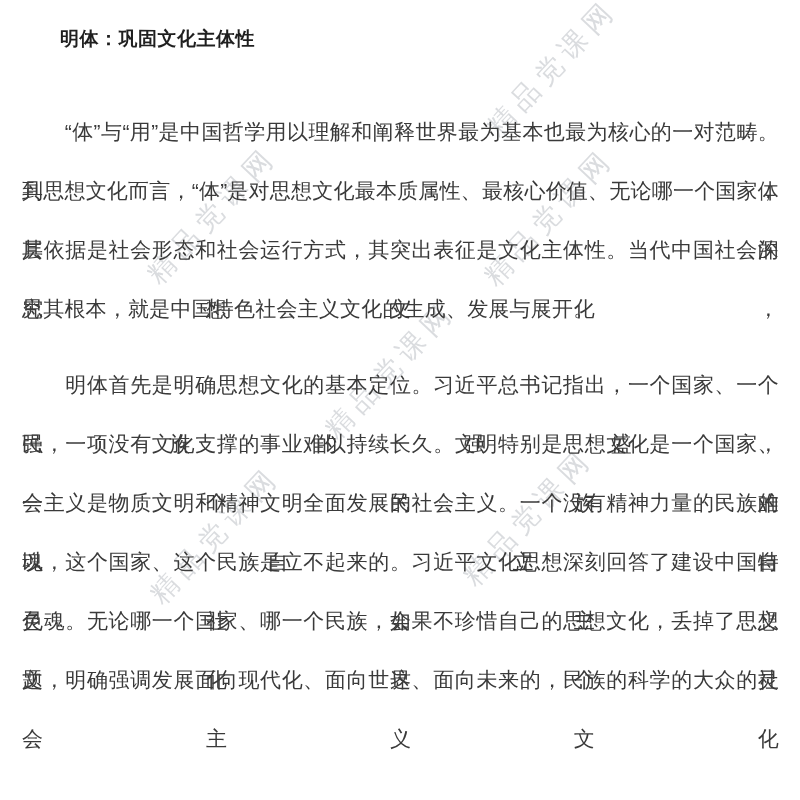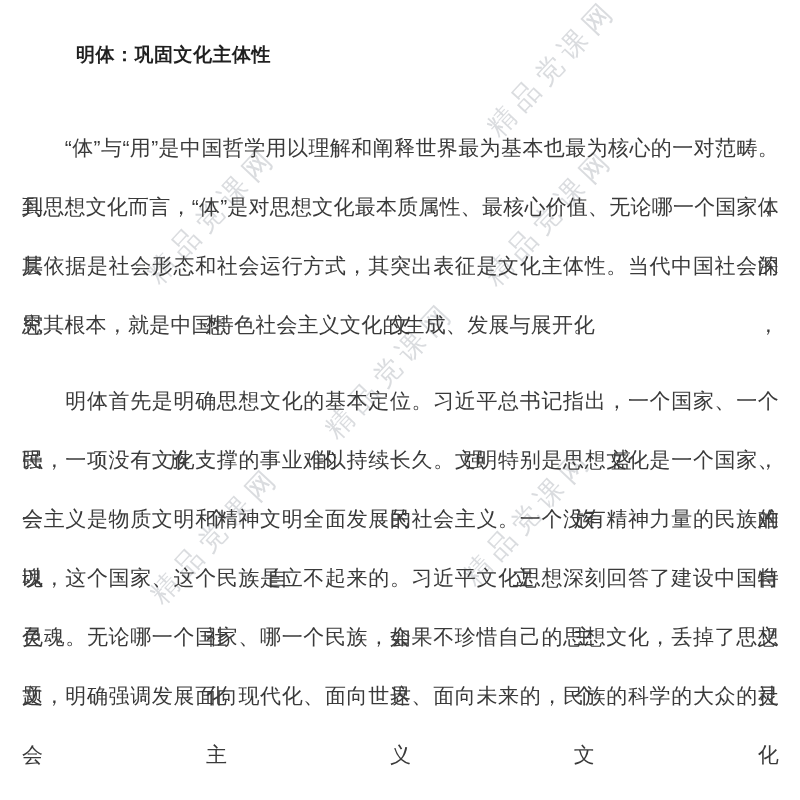--- a/index.html
+++ b/index.html
@@ -32,21 +32,21 @@
     transform: translate(-50%, -50%) rotate(-47deg);
     user-select: none;
   }
   
   .content {
     position: relative;
     z-index: 1;
     padding: 26px 21px 0 22px;
   }
   .doc-heading {
-    margin: 16px;
+    margin: 0;
     padding-left: 38px;
     font-size: 19px;
     line-height: 26px;
     font-weight: 700;
     color: #1f1f1f;
     letter-spacing: 0.5px;
   }
   .para {
     margin: 0;
     color: #3a3a3a;

